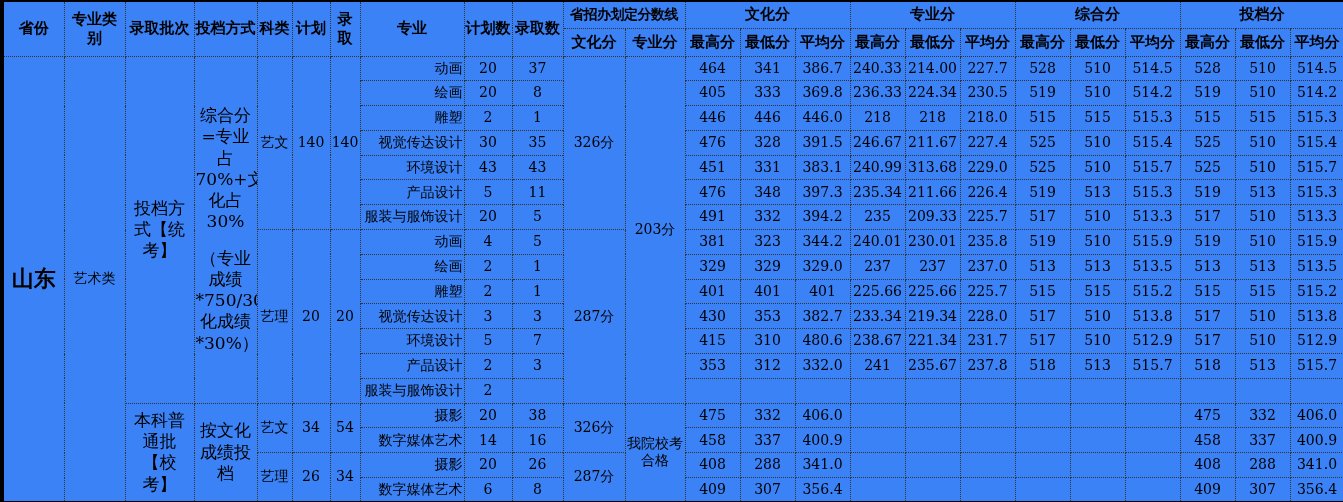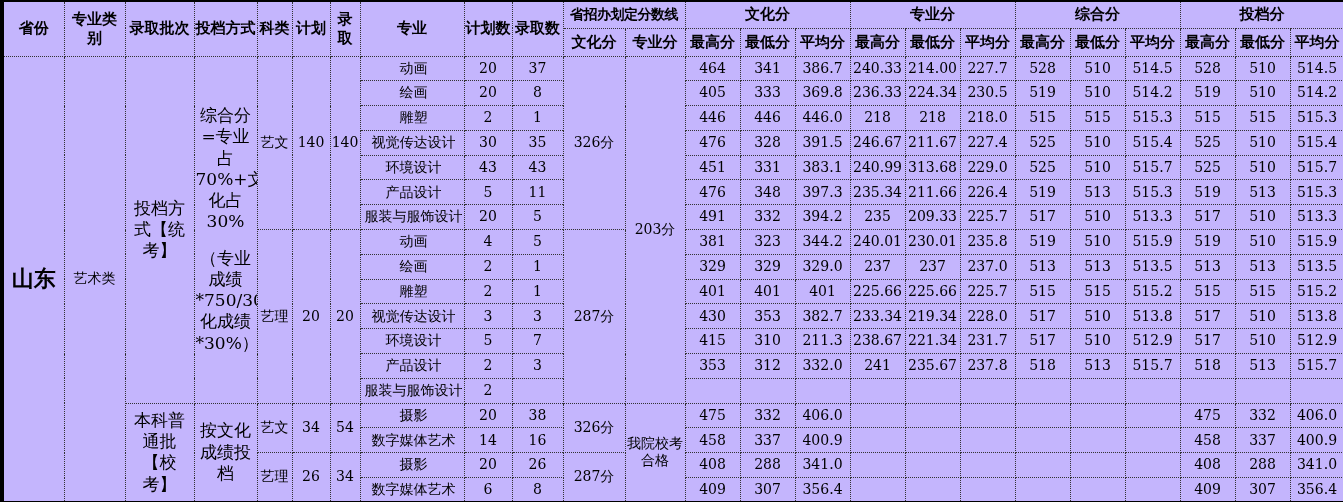--- a/index.html
+++ b/index.html
@@ -1,17 +1,17 @@
 <!DOCTYPE html>
 <html><head>
 <meta charset="utf-8">
 <style>
   html, body { margin: 0; padding: 0; background: #ffffff; }
   #stage {
-    width: 1343px; height: 502px; background: #c4b5fd; overflow: hidden;
+    width: 1343px; height: 502px; background: #3b82f6; overflow: hidden;
     font-family: "DejaVu Serif", serif;
   }
   table {
     border-collapse: collapse; table-layout: fixed;
     width: 1343px; height: 502px;
     border-top: 2px solid #000;
     border-left: 4px solid #000;
     border-right: 3px solid #000;
     border-bottom: 3px solid #000;
   }
@@ -28,21 +28,21 @@
   }
   thead th {
     font-family: "DejaVu Sans", sans-serif;
     font-weight: bold;
     font-size: 15px;
   }
   thead th.cutoff-title { font-size: 14px; letter-spacing: -0.5px; }
   thead tr.hr1 { height: 27px; }
   thead tr.hr2 { height: 28px; }
   tbody tr { height: 24.8px; }
-  td.major { text-align: center; padding-left: 4px; }
+  td.major { text-align: right; padding-left: 4px; }
   td.province { font-size: 22px; font-weight: bold; }
   td.batch, td.method { font-size: 17px; }
   .method-line + .method-line { margin-top: 15px; }
 </style>
 </head>
 <body>
 
 <div id="stage">
   <table>
     <colgroup>
@@ -309,21 +309,21 @@
           <td>517</td>
           <td>510</td>
           <td>513.8</td>
         </tr>
         <tr>
           <td class="major">环境设计</td>
           <td>5</td>
           <td>7</td>
           <td>415</td>
           <td>310</td>
-          <td>211.3</td>
+          <td>480.6</td>
           <td>238.67</td>
           <td>221.34</td>
           <td>231.7</td>
           <td>517</td>
           <td>510</td>
           <td>512.9</td>
           <td>517</td>
           <td>510</td>
           <td>512.9</td>
         </tr>

